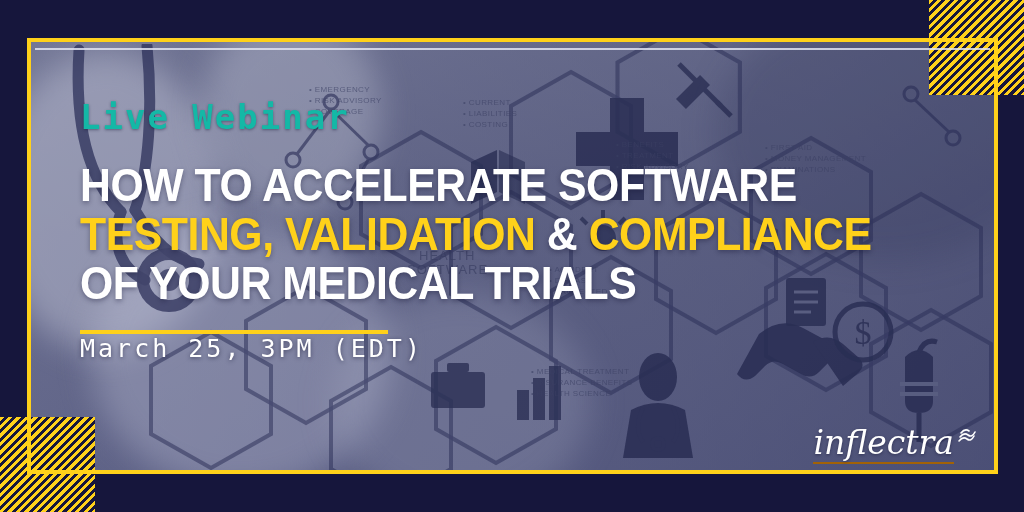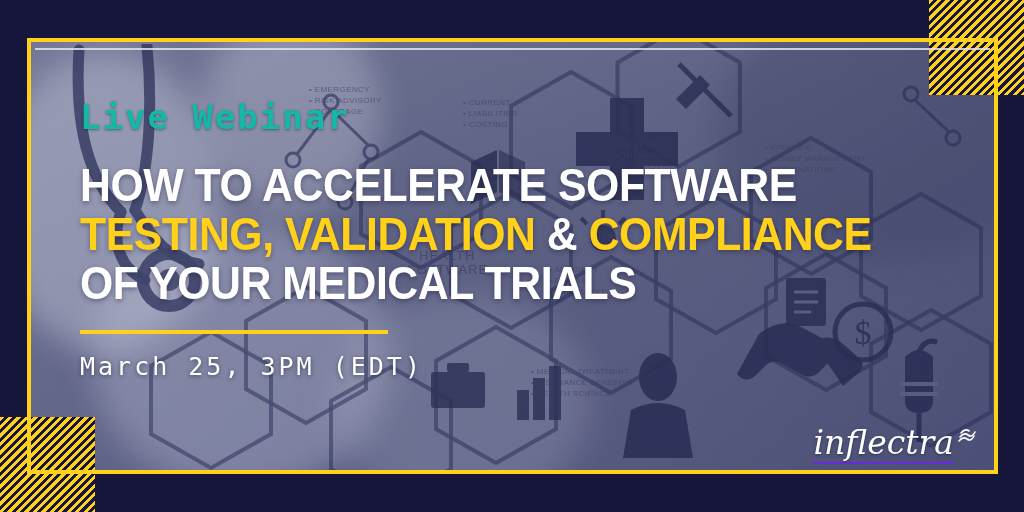--- a/index.html
+++ b/index.html
@@ -132,21 +132,21 @@
   .hl-yellow { color:#ffd11a; }
   .hl-white  { color:#ffffff; }
 
   #divider {
     margin-top:22px;
     width:308px; height:4px;
     background:#ffd11a;
   }
 
   #datetime {
-    margin-top:18px;
+    margin-top:0;
     font-family:"DejaVu Sans Mono", monospace;
     font-size:25px;
     font-weight:400;
     letter-spacing:3px;
     color:#ffffff;
     text-shadow:0 1px 4px rgba(20,20,50,.55);
     white-space:nowrap;
   }
 
   
@@ -158,21 +158,21 @@
     align-items:flex-end;
   }
   #logo-word {
     font-family:"DejaVu Serif", serif;
     font-style:italic;
     font-weight:400;
     font-size:33px;
     letter-spacing:0px;
     color:#ffffff;
     line-height:34px;
-    border-bottom:2px solid #6d28d9;
+    border-bottom:2px solid #a16207;
     padding-bottom:2px;
     text-shadow:0 1px 3px rgba(20,20,50,.5);
   }
   #logo-mark {
     margin-left:2px;
     margin-bottom:18px;
   }
 </style>
 </head>
 <body>

